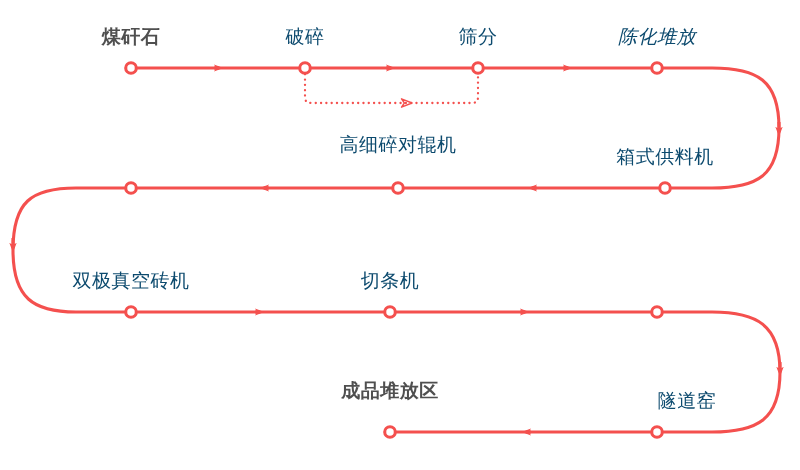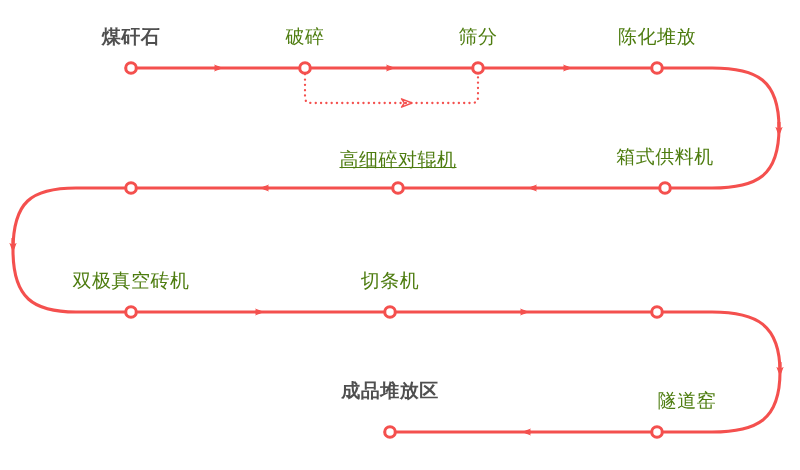--- a/index.html
+++ b/index.html
@@ -21,21 +21,21 @@
     position: absolute;
     top: 0;
     left: 0;
     width: 800px;
     height: 470px;
   }
   .node-label {
     position: absolute;
     transform: translateX(-50%);
     white-space: nowrap;
-    color: #4d7c0f;
+    color: #0c4a6e;
     font-size: 19px;
     line-height: 22px;
     letter-spacing: 0.5px;
     font-weight: 400;
   }
   .node-label.bold {
     font-weight: 700;
     color: #4f4f4f;
   }
   .labels-layer {
@@ -114,22 +114,22 @@
       <circle cx="657" cy="312" r="5.3" fill="#FFFFFF" stroke="#F4504E" stroke-width="3.1"></circle>
       <circle cx="657" cy="432" r="5.3" fill="#FFFFFF" stroke="#F4504E" stroke-width="3.1"></circle>
       <circle cx="390" cy="432" r="5.3" fill="#FFFFFF" stroke="#F4504E" stroke-width="3.1"></circle>
     </g>
   </svg>
 
   <div class="labels-layer">
     <div class="node-label bold" style="left:131px; top:26px;">煤矸石</div>
     <div class="node-label" style="left:305px; top:26px;">破碎</div>
     <div class="node-label" style="left:478px; top:26px;">筛分</div>
-    <div class="node-label" style="left:657px; top:26px;">陈化堆放</div>
+    <div class="node-label" style="left:657px; top:26px;font-style:italic;">陈化堆放</div>
     <div class="node-label" style="left:665px; top:146px;">箱式供料机</div>
-    <div class="node-label" style="left:398px; top:149px;text-decoration:underline;">高细碎对辊机</div>
+    <div class="node-label" style="left:398px; top:134px;">高细碎对辊机</div>
     <div class="node-label" style="left:131px; top:270px;text-align:right;">双极真空砖机</div>
     <div class="node-label" style="left:390px; top:270px;">切条机</div>
     <div class="node-label" style="left:687px; top:390px;">隧道窑</div>
     <div class="node-label bold" style="left:390px; top:380px;">成品堆放区</div>
   </div>
 
 </div>
 
 </body></html>

